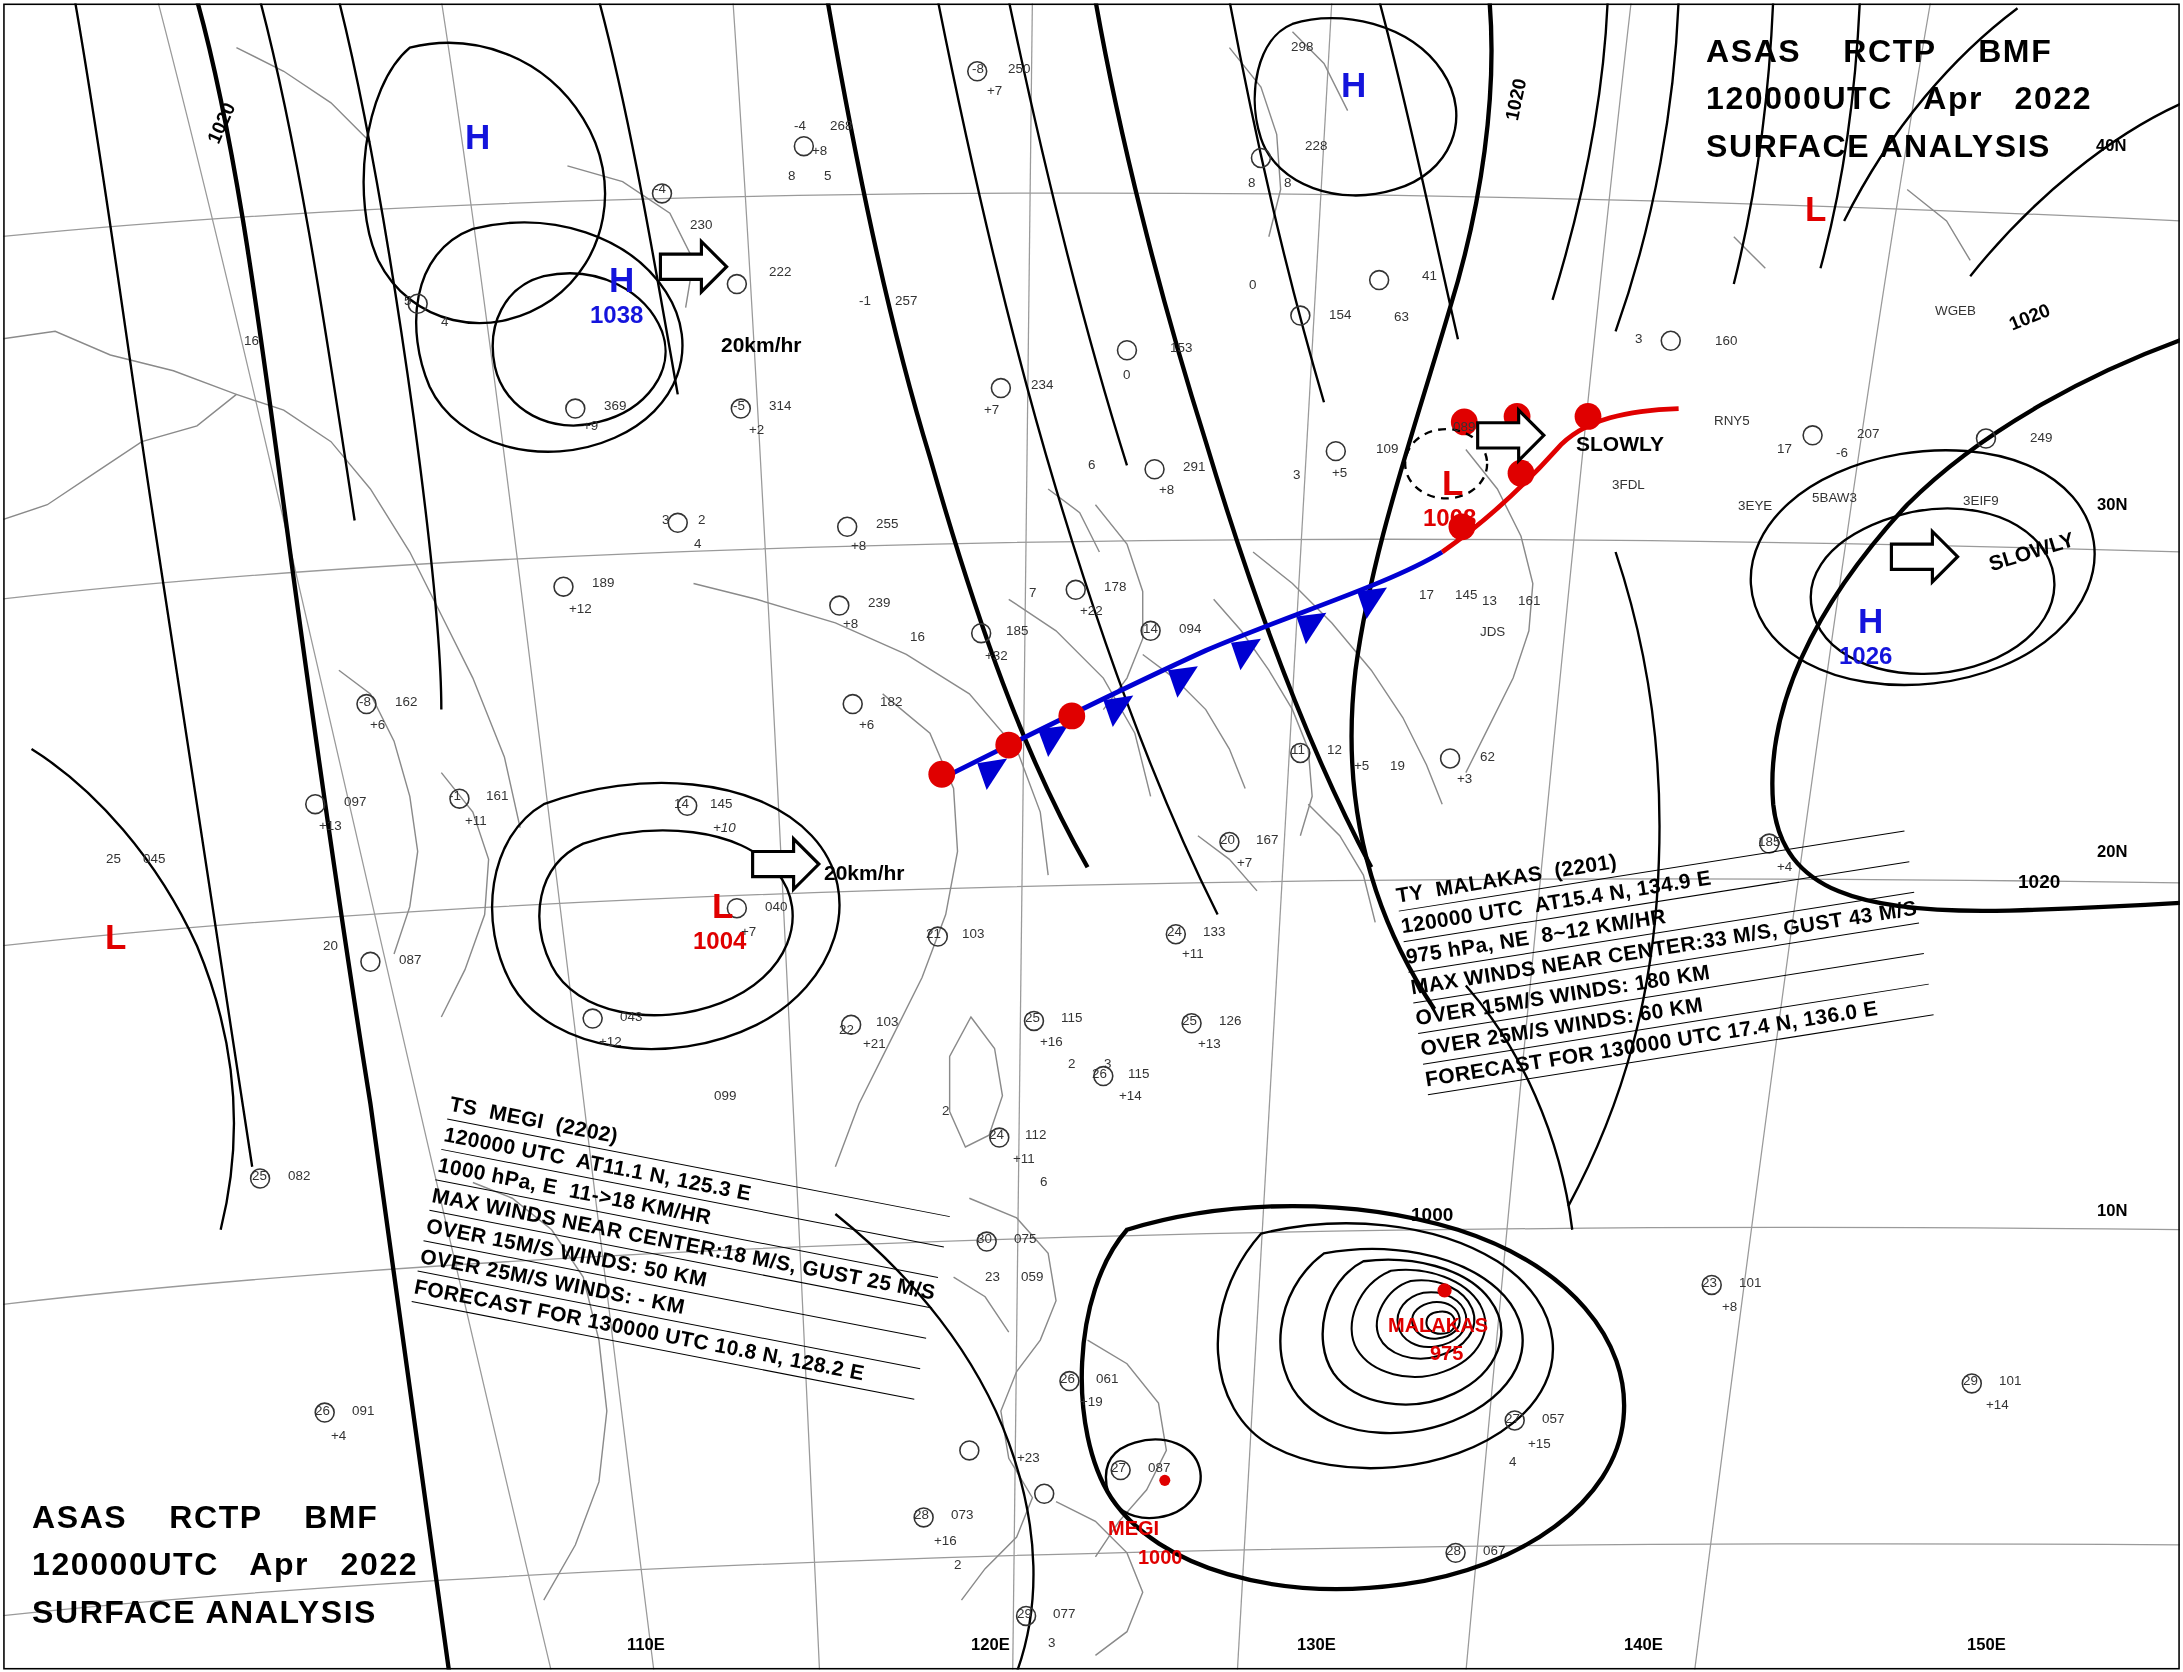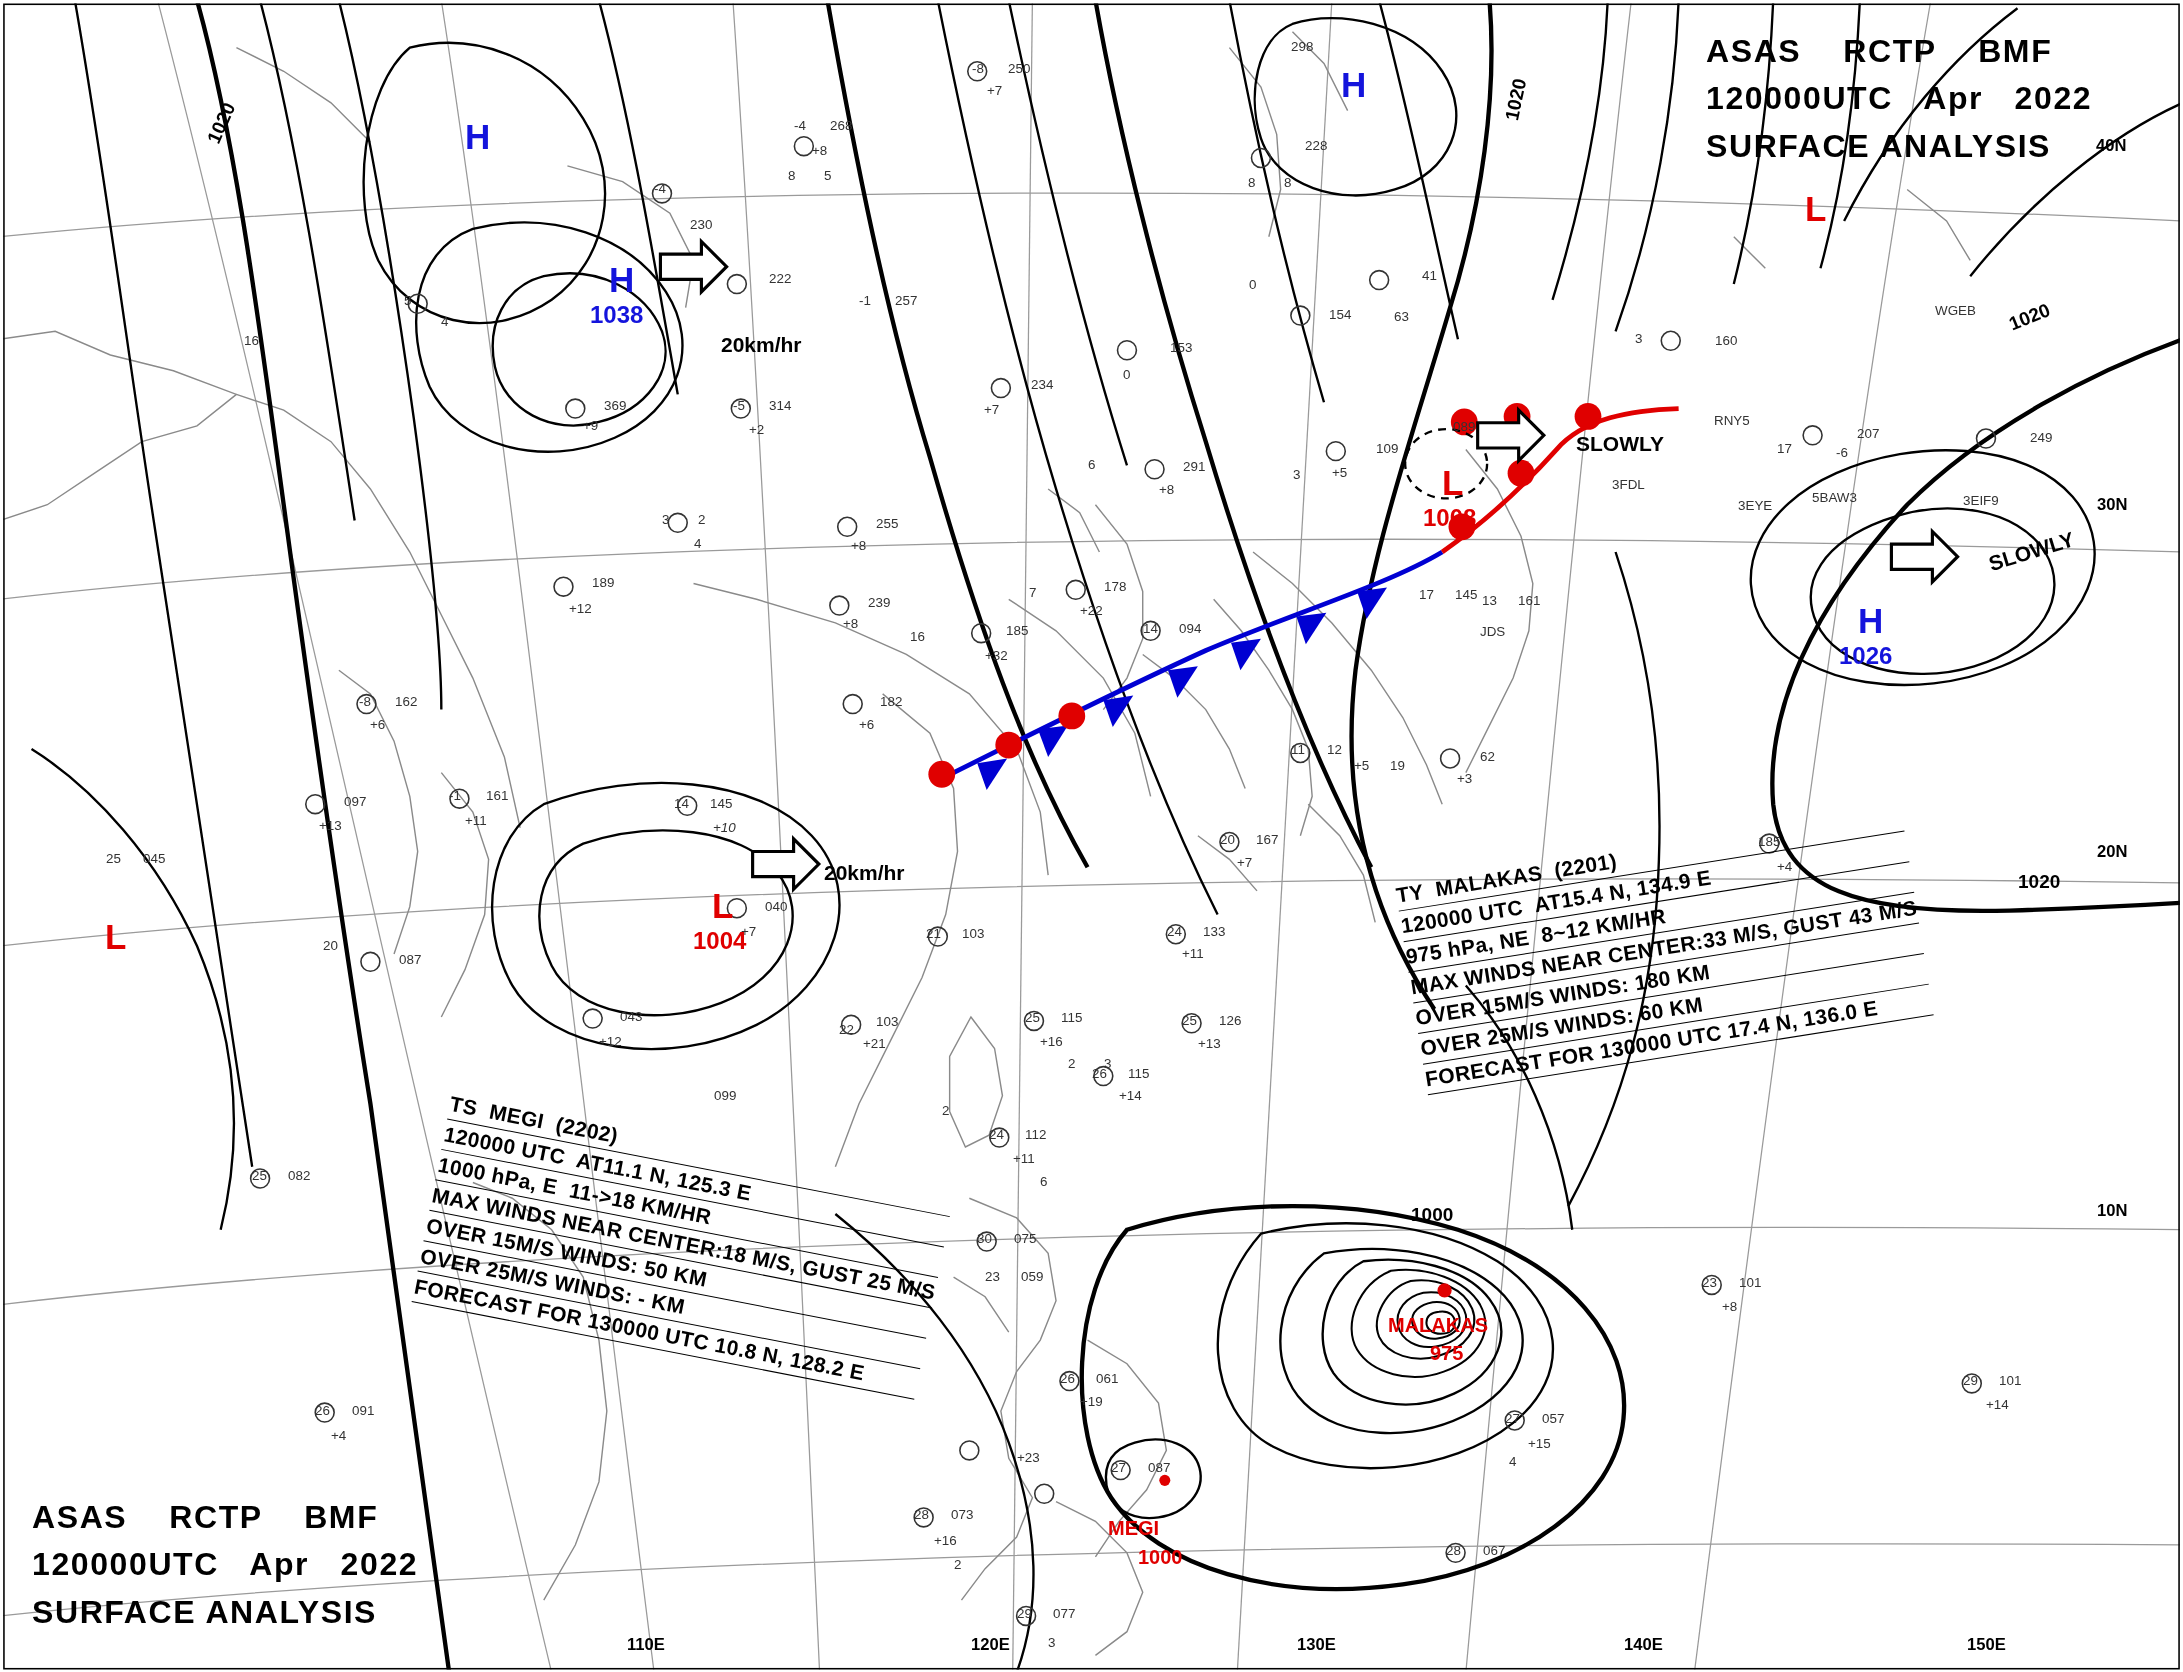--- a/index.html
+++ b/index.html
@@ -279,21 +279,21 @@
       <div class="txt stn" style="left: 830px; top: 118px;">268</div>
       <div class="txt stn" style="left: 812px; top: 143px;">+8</div>
       <div class="txt stn" style="left: 788px; top: 168px;">8</div>
       <div class="txt stn" style="left: 824px; top: 168px;">5</div>
       <div class="txt stn" style="left: 1291px; top: 39px;">298</div>
       <div class="txt stn" style="left: 1305px; top: 138px;">228</div>
       <div class="txt stn" style="left: 1248px; top: 175px;">8</div>
       <div class="txt stn" style="left: 1284px; top: 175px;">8</div>
       <div class="txt stn" style="left: 654px; top: 181px;">-4</div>
       <div class="txt stn" style="left: 690px; top: 181px; margin-top: 36px;">230</div>
-      <div class="txt stn" style="left: 769px; top: 271px;">222</div>
+      <div class="txt stn" style="left: 769px; top: 264px;">222</div>
       <div class="txt stn" style="left: 859px; top: 293px;">-1</div>
       <div class="txt stn" style="left: 895px; top: 293px;">257</div>
       <div class="txt stn" style="left: 404px; top: 293px;">5</div>
       <div class="txt stn" style="left: 441px; top: 314px;">4</div>
       <div class="txt stn" style="left: 244px; top: 333px;">16</div>
       <div class="txt stn" style="left: 1422px; top: 268px;">41</div>
       <div class="txt stn" style="left: 1329px; top: 307px;">154</div>
       <div class="txt stn" style="left: 1394px; top: 309px; text-align: center;">63</div>
       <div class="txt stn" style="left: 1249px; top: 277px;">0</div>
       <div class="txt stn" style="left: 1715px; top: 333px;">160</div>

